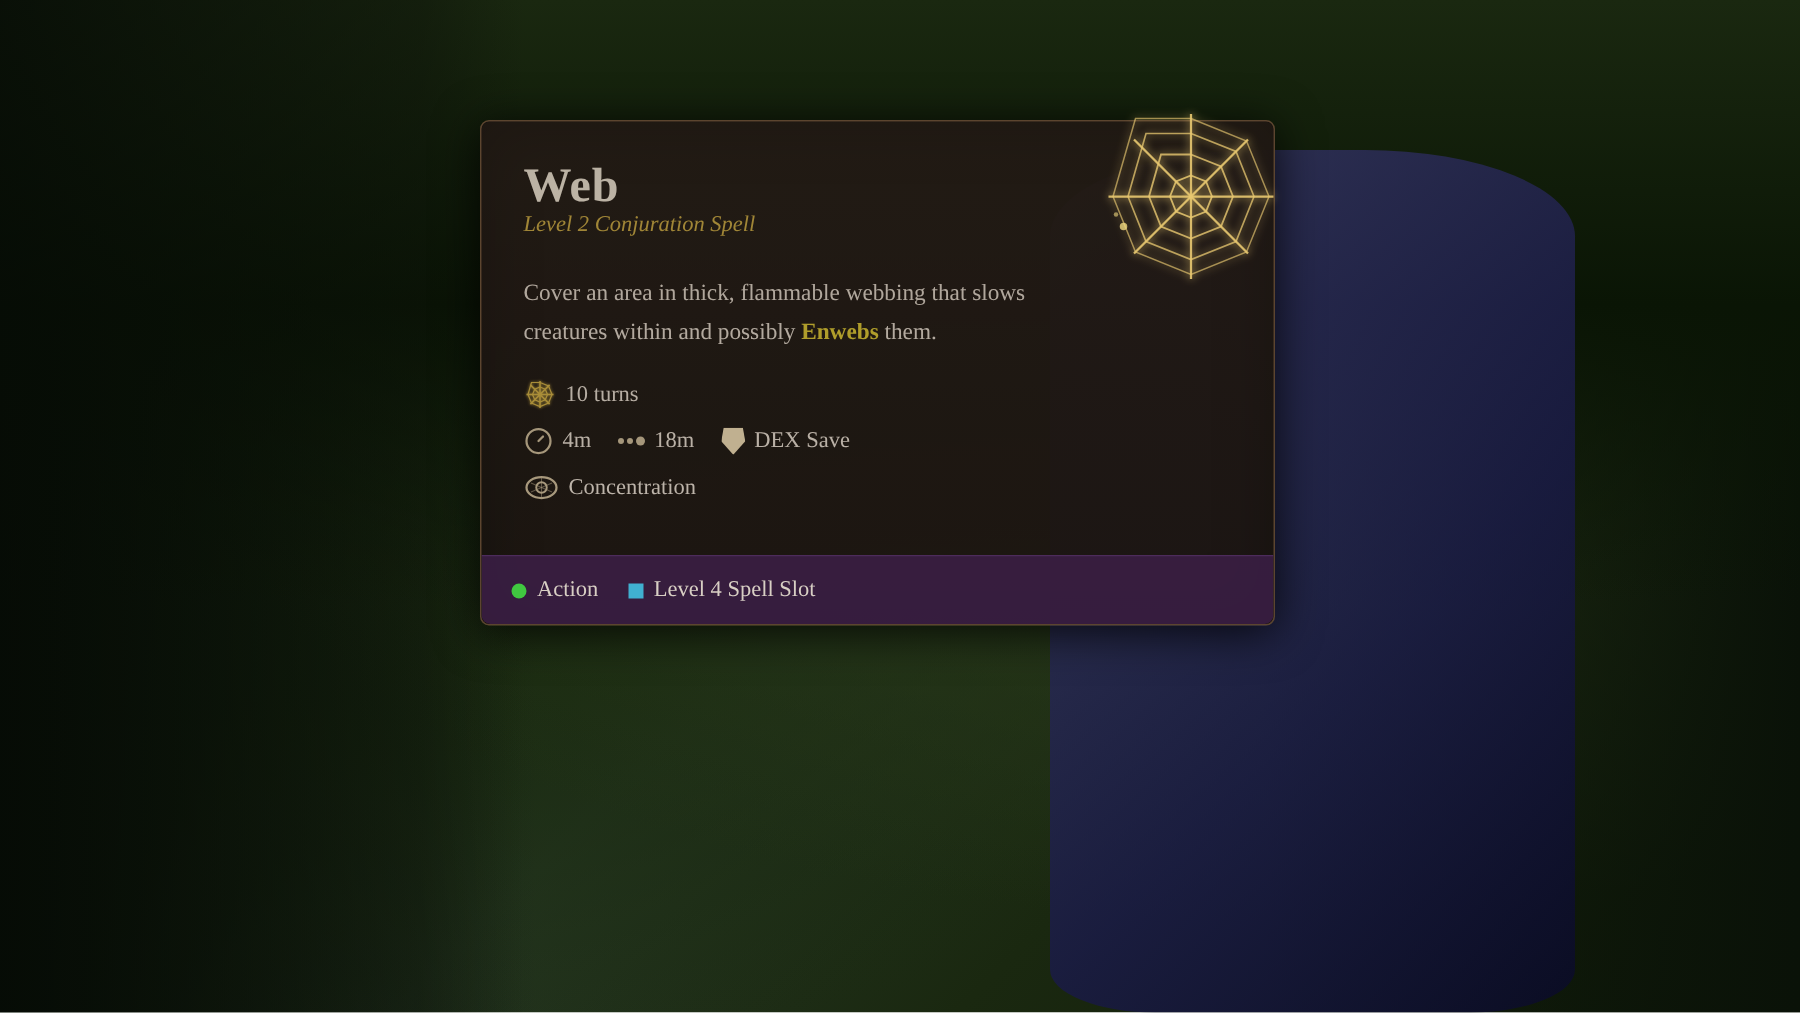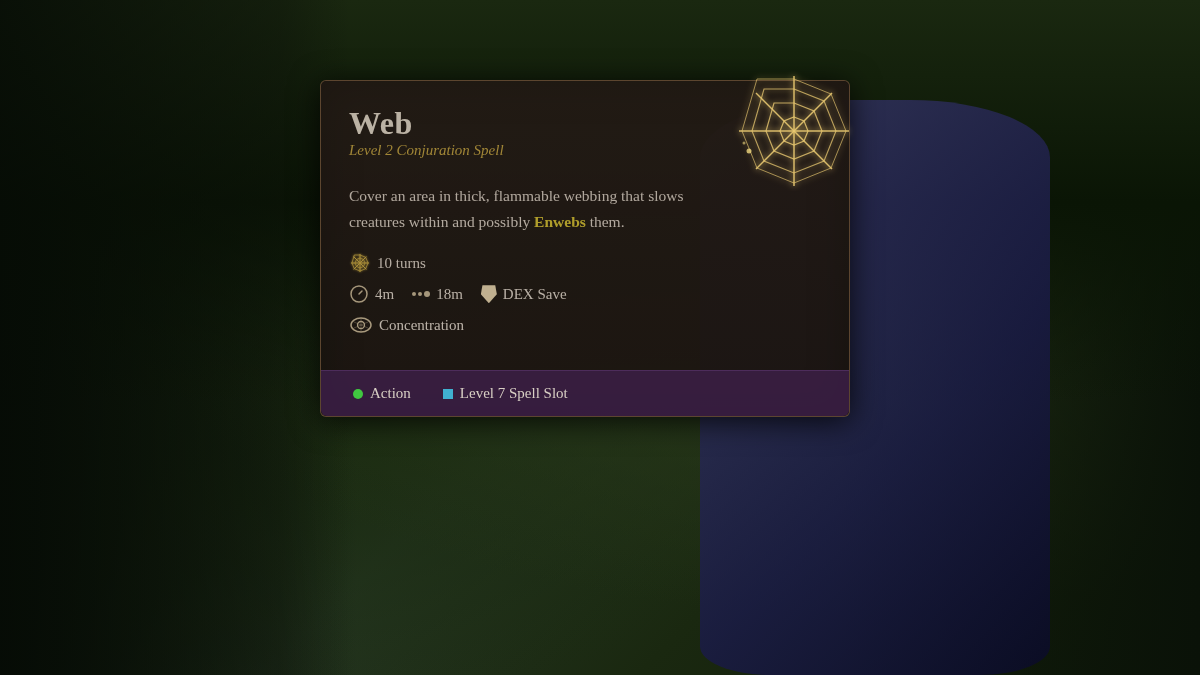--- a/index.html
+++ b/index.html
@@ -75,24 +75,24 @@
 
     
     .tooltip-footer {
       position: absolute;
       bottom: 0;
       left: 0;
       right: 0;
       background: rgba(60, 30, 70, 0.85);
       border-top: 1px solid rgba(100, 60, 120, 0.5);
       border-radius: 0 0 6px 6px;
-      padding: 14px 32px;
-      display: flex;
-      align-items: center;
-      gap: 32px;
+      padding: 14px 20px;
+      display: flex;
+      align-items: center;
+      gap: 20px;
     }
 
     .card-header {
       display: flex;
       justify-content: space-between;
       align-items: flex-start;
       margin-bottom: 8px;
     }
 
     .spell-title {
@@ -325,17 +325,17 @@
 
   </div>
 
   <div class="tooltip-footer">
     <div class="footer-item">
       <div class="dot-green"></div>
       <span>Action</span>
     </div>
     <div class="footer-item">
       <div class="dot-blue"></div>
-      <span>Level 7 Spell Slot</span>
+      <span>Level 4 Spell Slot</span>
     </div>
   </div>
 
 </div>
 
 </body></html>

